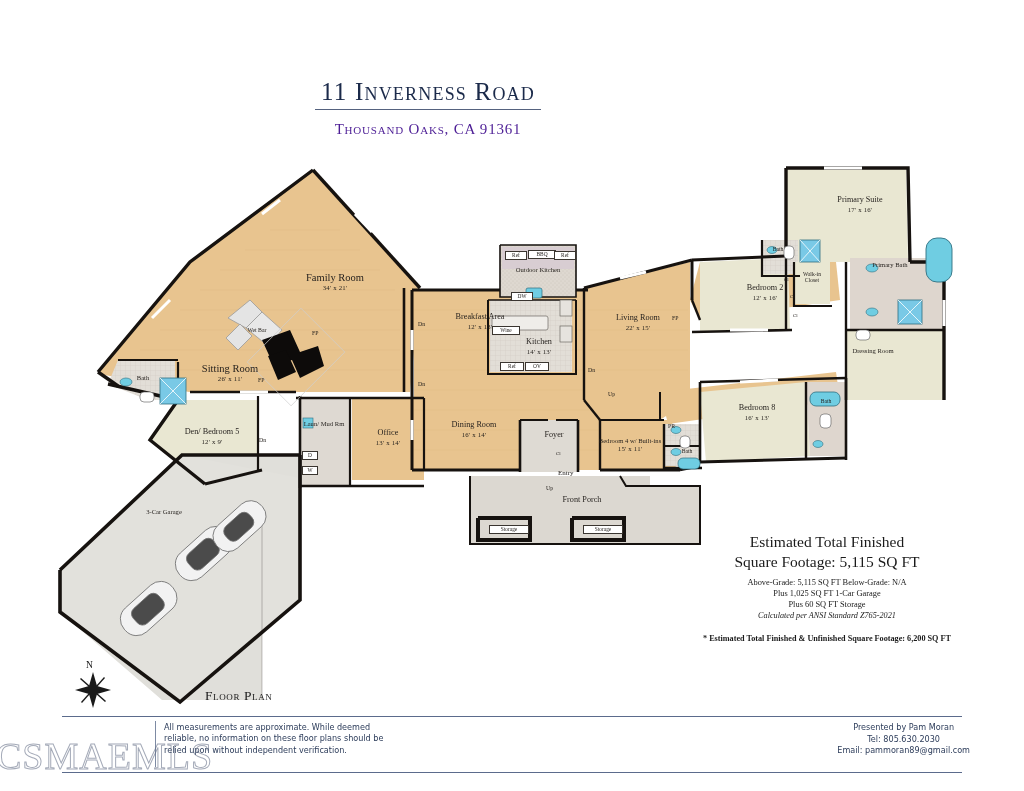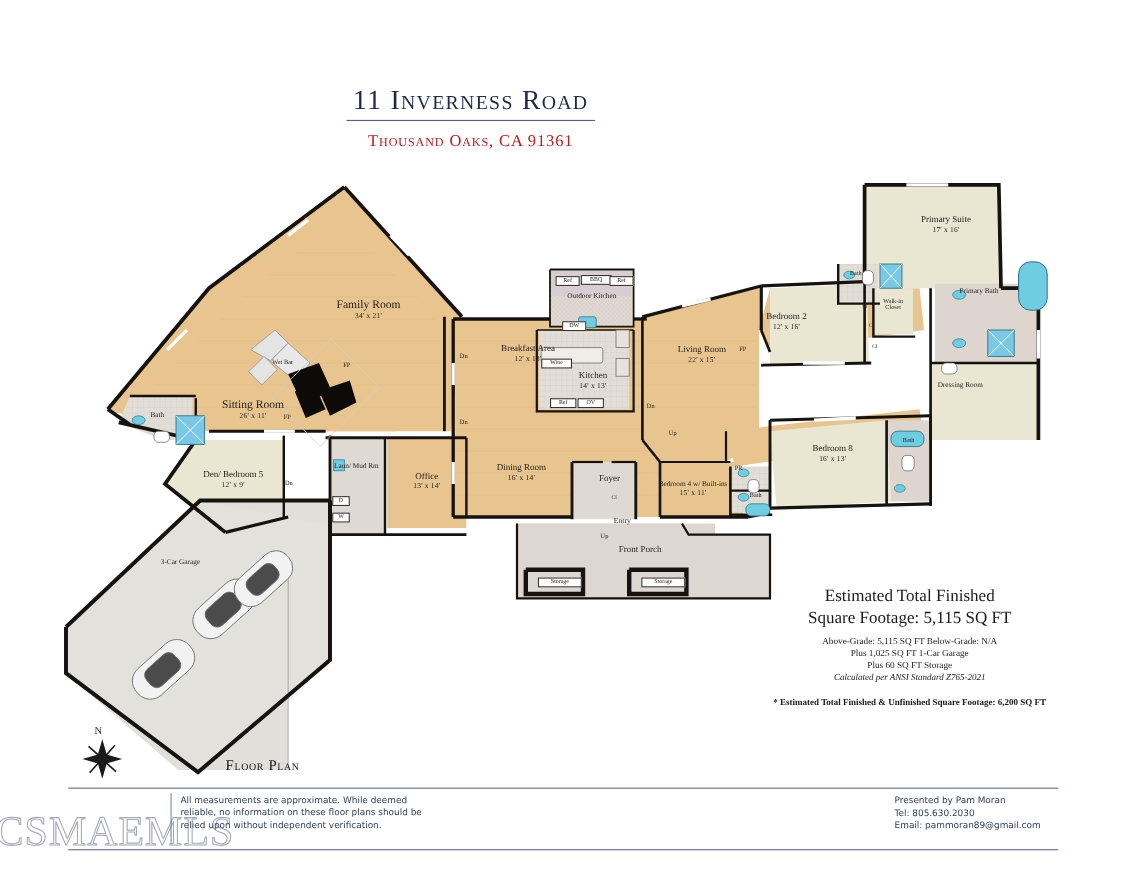--- a/index.html
+++ b/index.html
@@ -13,21 +13,21 @@
   
   .title-block{position:absolute;left:0;top:78px;width:856px;text-align:center;}
   .title-main{
     font-family:"Liberation Serif",serif;
     font-size:25px;letter-spacing:1.2px;color:#1b2a4a;
     font-variant:small-caps;font-weight:400;
     display:inline-block;padding:0 6px 3px 6px;
     border-bottom:1.5px solid #55627f;
   }
   .title-sub{
-    margin-top:11px;font-size:15px;letter-spacing:.8px;color:#b91c1c;
+    margin-top:11px;font-size:15px;letter-spacing:.8px;color:#4c1d95;
     font-variant:small-caps;
     font-family:Liberation Serif, serif;
   }
 
   
   .plan{position:absolute;left:0;top:0;width:1024px;height:791px;}
   svg.planmap{position:absolute;left:0;top:0;}
 
   
   .lbl{position:absolute;text-align:center;color:#231f1c;line-height:1.08;
@@ -65,21 +65,21 @@
   .footrule2{position:absolute;left:62px;top:772px;width:900px;height:1px;background:#5b6b8c;}
   .fpv{position:absolute;left:70px;top:721px;width:88px;}
   .fpv .l1{font-family:"DejaVu Sans",sans-serif;font-size:9.6px;font-weight:bold;color:#0b9fd8;letter-spacing:-.1px;}
   .fpv .l1 .vis{color:#9aa2a8;font-weight:normal;font-size:8.2px;}
   .fpv .l1 .bar{color:#c9ced2;font-weight:normal;}
   .fpv .l2{font-family:"DejaVu Sans",sans-serif;font-size:8px;color:#2c3c5a;margin-top:4px;}
   .fpv .l3{font-family:"DejaVu Sans",sans-serif;font-size:8px;color:#2c3c5a;margin-top:4px;}
   .fdiv{position:absolute;left:155px;top:721px;width:1px;height:46px;background:#7d8aa3;}
   .fdisc{position:absolute;left:164px;top:722px;width:230px;
          font-family:"DejaVu Sans",sans-serif;font-size:8.1px;color:#2c3c5a;line-height:1.42;}
-  .fagent{position:absolute;right:78px;top:722px;text-align:left;
+  .fagent{position:absolute;right:54px;top:722px;text-align:center;
          font-family:"DejaVu Sans",sans-serif;font-size:8.1px;color:#2c3c5a;line-height:1.45;}
 
   
   .wm{position:absolute;left:-4px;top:734px;font-size:38px;letter-spacing:1px;
       font-family:"Liberation Serif",serif;color:transparent;
       -webkit-text-stroke:1px rgba(90,100,125,.55);pointer-events:none;}
 </style>
 </head>
 <body>
 
@@ -393,21 +393,21 @@
     <div class="lbl xs" style="left:596px;top:437px;width:68px;">
       <span class="nm">Bedroom 4 w/ Built-ins</span>
       <span class="dim">15' x 11'</span>
     </div>
     <div class="lbl tiny" style="left:672px;top:448px;width:30px;">
       <span class="nm">Bath</span>
     </div>
     <div class="lbl sm" style="left:540px;top:496px;width:84px;">
       <span class="nm">Front Porch</span>
     </div>
-    <div class="lbl sm" style="left:678px;top:284px;width:74px;">
+    <div class="lbl sm" style="left:728px;top:284px;width:74px;">
       <span class="nm">Bedroom 2</span>
       <span class="dim">12' x 16'</span>
     </div>
     <div class="lbl tiny" style="left:762px;top:246px;width:32px;">
       <span class="nm">Bath</span>
     </div>
     <div class="lbl tiny" style="left:796px;top:271px;width:32px;line-height:1.15;">
       <span class="nm">Walk-in Closet</span>
     </div>
     <div class="lbl sm" style="left:820px;top:196px;width:80px;">

